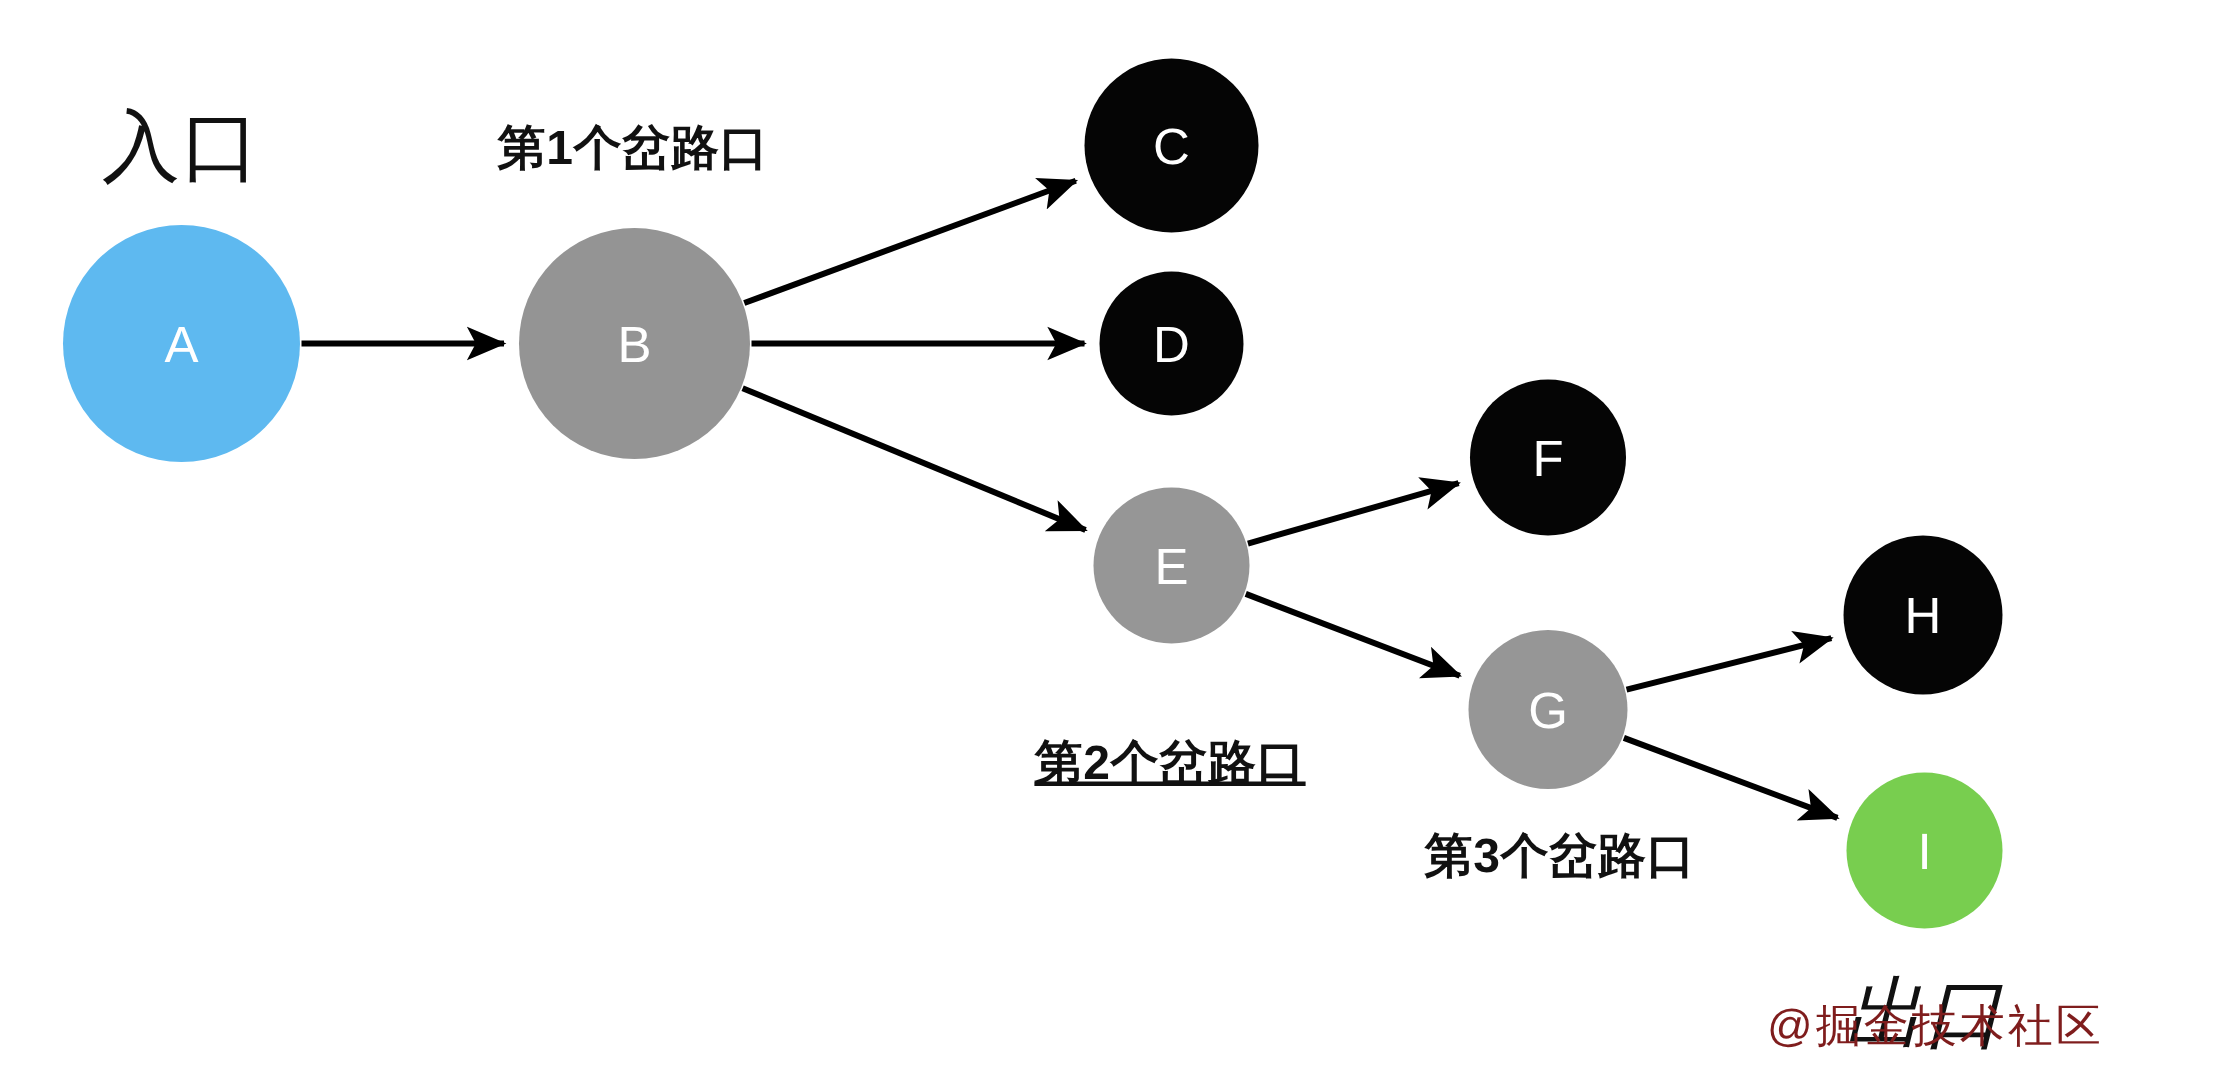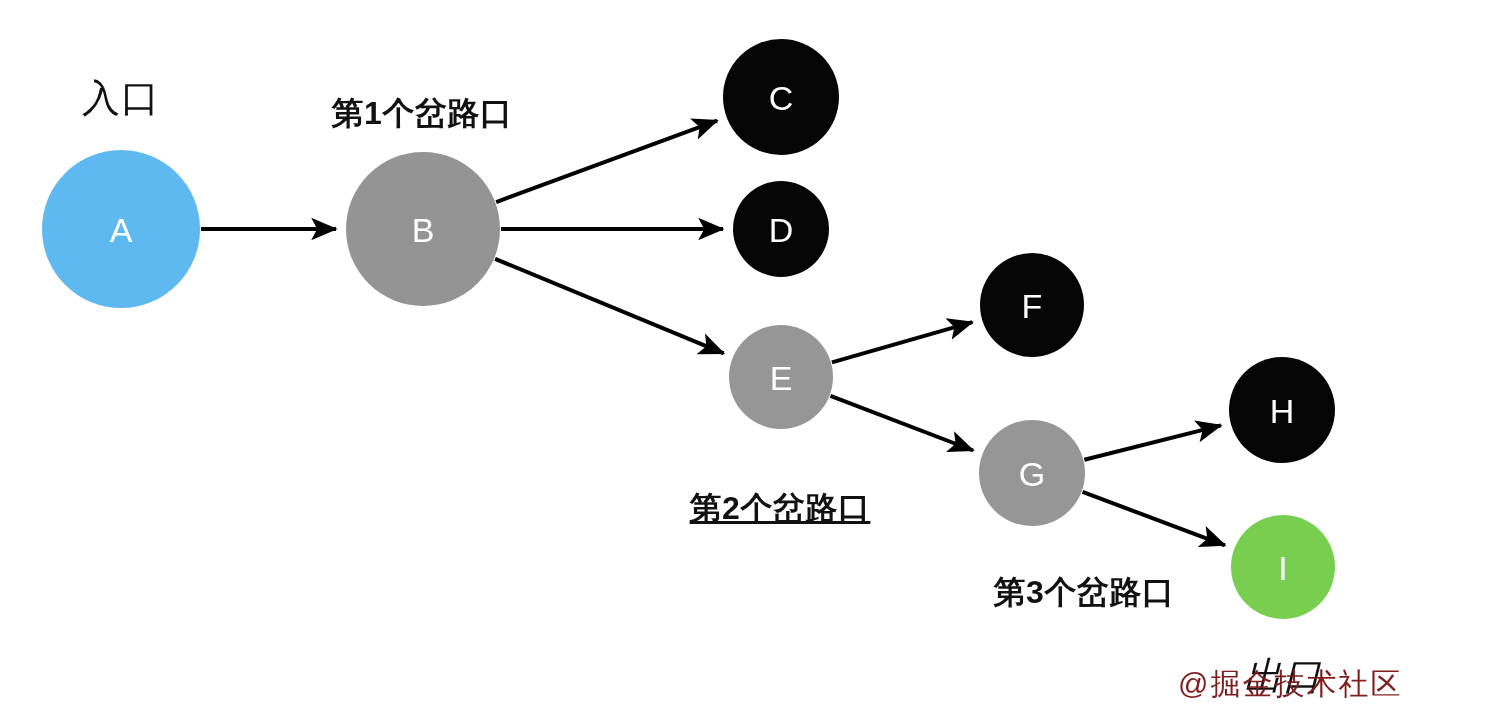--- a/index.html
+++ b/index.html
@@ -34,21 +34,21 @@
     user-select: none;
   }
   .anno {
     position: absolute;
     font-family: "Liberation Sans", "DejaVu Sans", sans-serif;
     color: #111111;
     white-space: nowrap;
     line-height: 1;
   }
   .anno-plain {
-    font-size: 38px;
+    font-size: 52px;
     font-weight: 400;
     letter-spacing: 1px;
   }
   .anno-bold {
     font-size: 32px;
     font-weight: 700;
     letter-spacing: 0.5px;
   }
   .watermark {
     position: absolute;
@@ -115,20 +115,20 @@
         </g>
         <g>
           <circle cx="1283" cy="567" r="52" fill="#78CE4F"></circle>
           <text x="1283" y="568" class="node-label" font-size="32px">I</text>
         </g>
       </g>
   </svg>
 
   <div id="annotations-layer">
       <div class="anno anno-plain" style="left: 121px; top: 98px; transform: translate(-50%, -50%);">入口</div>
-      <div class="anno anno-bold" style="left: 422px; top: 113px; transform: translate(-50%, -50%);">第1个岔路口</div>
+      <div class="anno anno-bold" style="left: 422px; top: 98px; transform: translate(-50%, -50%);">第1个岔路口</div>
       <div class="anno anno-bold" style="left: 780px; top: 508px; transform: translate(-50%, -50%); text-decoration: underline;">第2个岔路口</div>
-      <div class="anno anno-bold" style="left: 1084px; top: 570px; transform: translate(-50%, -50%); margin-top: 22px;">第3个岔路口</div>
+      <div class="anno anno-bold" style="left: 1040px; top: 570px; transform: translate(-50%, -50%);">第3个岔路口</div>
       <div class="anno anno-plain" style="left: 1283px; top: 676px; transform: translate(-50%, -50%); font-style: italic;">出口</div>
     </div>
 
   <div class="watermark" style="left: 1178px; top: 664px; color: #7f1d1d;">@掘金技术社区</div>
 </div>
 
 </body></html>

